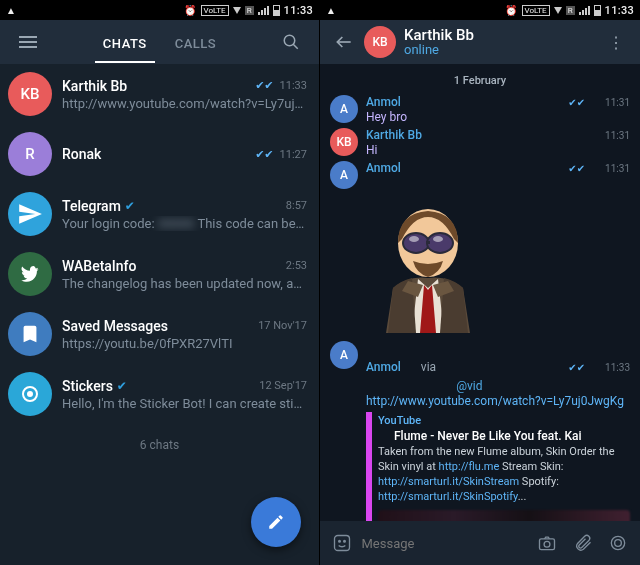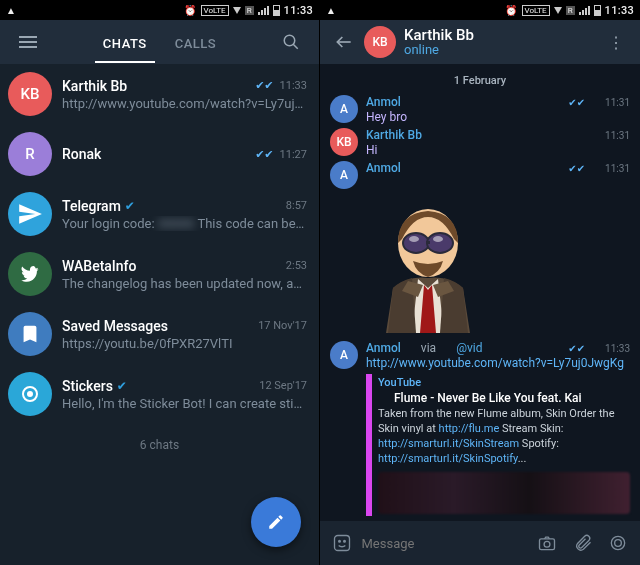--- a/index.html
+++ b/index.html
@@ -58,21 +58,21 @@
   .dots{ color:#9aa7b3; font-size:16px;}
 
   .chat-area{ height: calc(565px - 20px - 44px - 44px); overflow:hidden; padding:4px 0; position:relative;}
   .date-chip{ color:#aab5c0; font-size:11px; text-align:center; padding:6px 0; font-weight:500;}
   .msg-row{ display:flex; padding:2px 10px; gap:8px; }
   .msg-avatar{ width:28px;height:28px;border-radius:50%;display:flex;align-items:center;justify-content:center;color:#fff;font-size:12px;font-weight:500;flex-shrink:0;}
   .msg-col{ flex:1; min-width:0;}
   .msg-head{ display:flex; align-items:center; gap:20px;}
   .msg-sender{ color:#4fa9e4; font-size:12px; font-weight:500;}
   .msg-via{ color:#9aa7b3; font-size:12px;}
-  .msg-via-bot{ color:#4fa9e4; font-size:12px;}
+  .msg-via-bot{ color:#4fa9e4; font-size:12px;margin-top:38px;}
   .msg-time{ color:#6d7883; font-size:10px;}
   .msg-checks{ color:#5eb5f7; font-size:10px;}
   .msg-text{ color:#c4b5fd; font-size:12px; margin-top:1px;}
   .msg-link{ color:#5eb5f7; font-size:12px; margin-top:1px; white-space:nowrap; overflow:hidden; text-overflow:ellipsis;}
   .preview{ border-left:6px solid #d946ef; margin:4px 0 0 0; padding:2px 0 2px 6px;}
   .preview-site{ color:#5eb5f7; font-size:11px; font-weight:500;}
   .preview-title{ color:#fff; font-size:12px; font-weight:500; margin:2px 16px;}
   .preview-desc{ color:#cbd3da; font-size:11px; line-height:1.35;}
   .preview-desc a{ color:#5eb5f7; text-decoration:none;}
   .preview-img{ margin-top:6px; height:42px; border-radius:4px; background:linear-gradient(90deg,#201018 0%,#2a1a28 30%,#151015 60%,#402030 100%); filter:blur(1px);}

